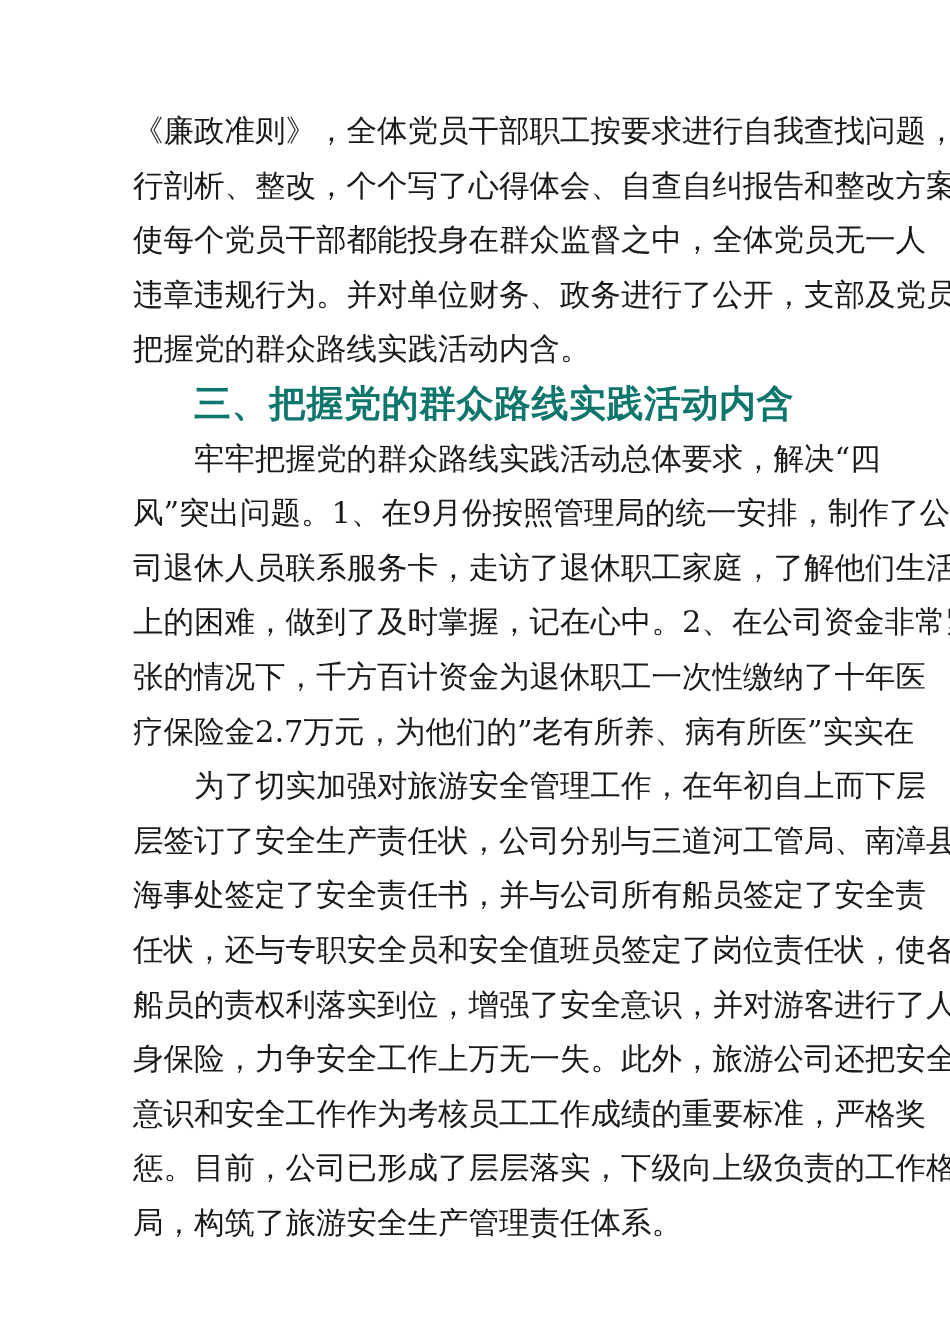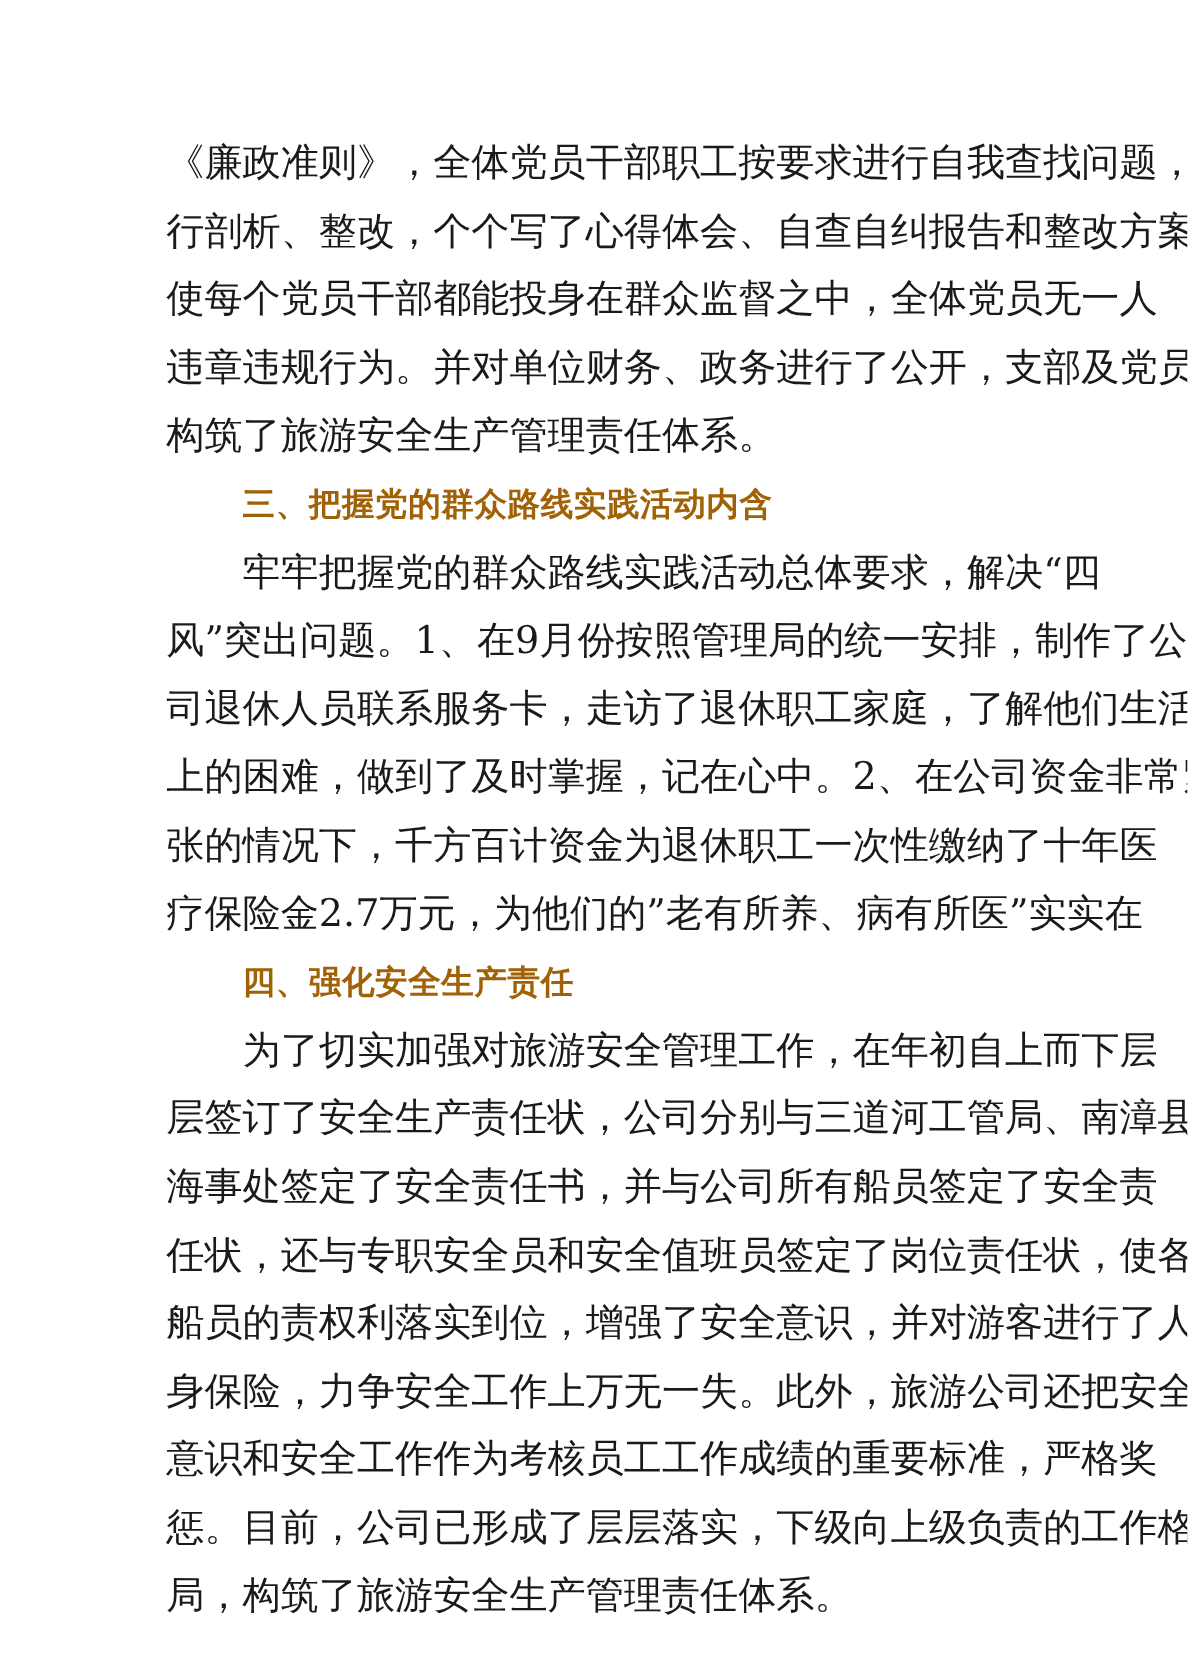--- a/index.html
+++ b/index.html
@@ -52,23 +52,23 @@
   }
   .line.indent {
     padding-left: 61px;
   }
   
   .heading {
     display: block;
     height: 54.6px;
     line-height: 54.6px;
     padding-left: 61px;
-    font-size: 26px;
+    font-size: 37px;
     font-weight: bold;
-    color: #a16207;
+    color: #0f766e;
     font-family: "DejaVu Sans", "Liberation Sans", sans-serif;
     letter-spacing: 0.5px;
     white-space: nowrap;
   }
 </style>
 </head>
 <body>
 
 <div class="page">
   <div class="doc-body" id="doc-body">
@@ -181,21 +181,21 @@
           <span>了</span>
           <span>公</span>
           <span>开</span>
           <span>，</span>
           <span>支</span>
           <span>部</span>
           <span>及</span>
           <span>党</span>
           <span>员</span>
         </div>
-        <div class="line last">构筑了旅游安全生产管理责任体系。</div>
+        <div class="line last">把握党的群众路线实践活动内含。</div>
       </div>
       <div class="heading">三、把握党的群众路线实践活动内含</div>
       <div class="para">
         <div class="line justify indent">
           <span>牢</span>
           <span>牢</span>
           <span>把</span>
           <span>握</span>
           <span>党</span>
           <span>的</span>
@@ -358,21 +358,20 @@
           <span>病</span>
           <span>有</span>
           <span>所</span>
           <span>医</span>
           <span>”</span>
           <span>实</span>
           <span>实</span>
           <span>在</span>
         </div>
       </div>
-      <div class="heading">四、强化安全生产责任</div>
       <div class="para">
         <div class="line justify indent">
           <span>为</span>
           <span>了</span>
           <span>切</span>
           <span>实</span>
           <span>加</span>
           <span>强</span>
           <span>对</span>
           <span>旅</span>

